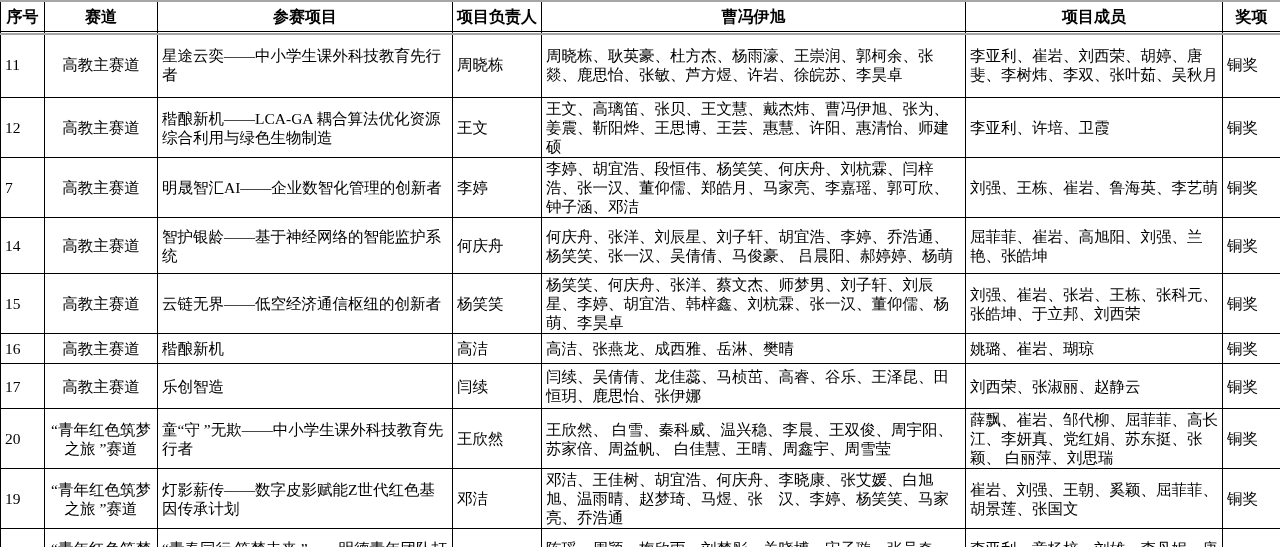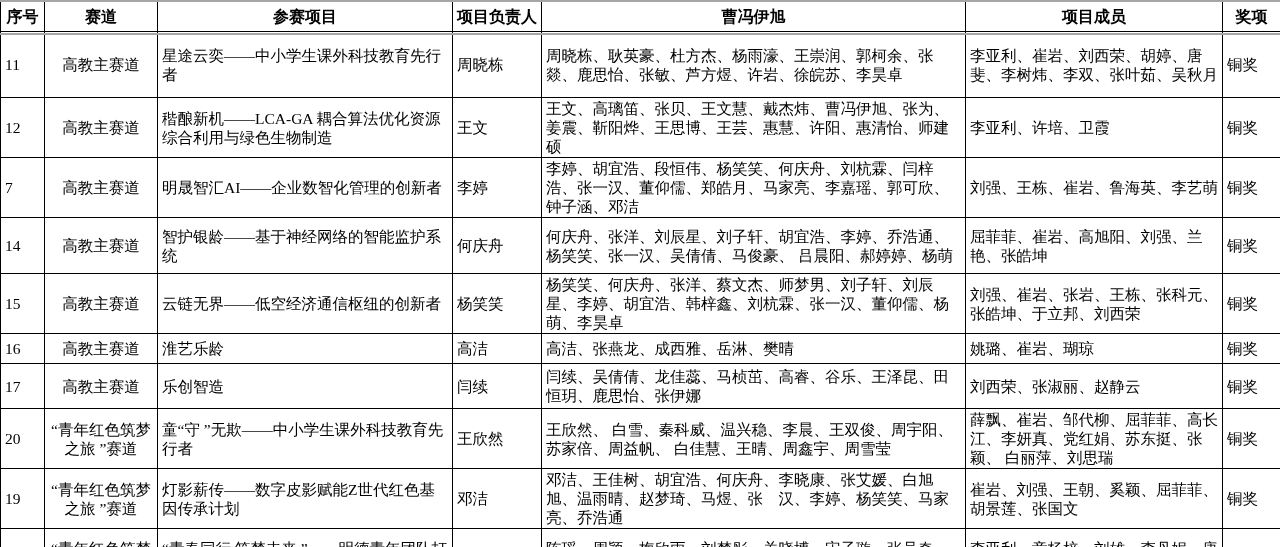--- a/index.html
+++ b/index.html
@@ -141,21 +141,21 @@
     <td class="c-track">高教主赛道</td>
     <td class="c-project">云链无界——低空经济通信枢纽的创新者</td>
     <td class="c-leader">杨笑笑</td>
     <td class="c-members">杨笑笑、何庆舟、张洋、蔡文杰、师梦男、刘子轩、刘辰星、李婷、胡宜浩、韩梓鑫、刘杭霖、张一汉、董仰儒、杨萌、李昊卓</td>
     <td class="c-teachers">刘强、崔岩、张岩、王栋、张科元、张皓坤、于立邦、刘西荣</td>
     <td class="c-award">铜奖</td>
   </tr>
         <tr>
     <td class="c-no">16</td>
     <td class="c-track">高教主赛道</td>
-    <td class="c-project">淮艺乐龄</td>
+    <td class="c-project">稭酿新机</td>
     <td class="c-leader">高洁</td>
     <td class="c-members">高洁、张燕龙、成西雅、岳淋、樊晴</td>
     <td class="c-teachers">姚璐、崔岩、瑚琼</td>
     <td class="c-award">铜奖</td>
   </tr>
         <tr>
     <td class="c-no">17</td>
     <td class="c-track">高教主赛道</td>
     <td class="c-project">乐创智造</td>
     <td class="c-leader">闫续</td>

